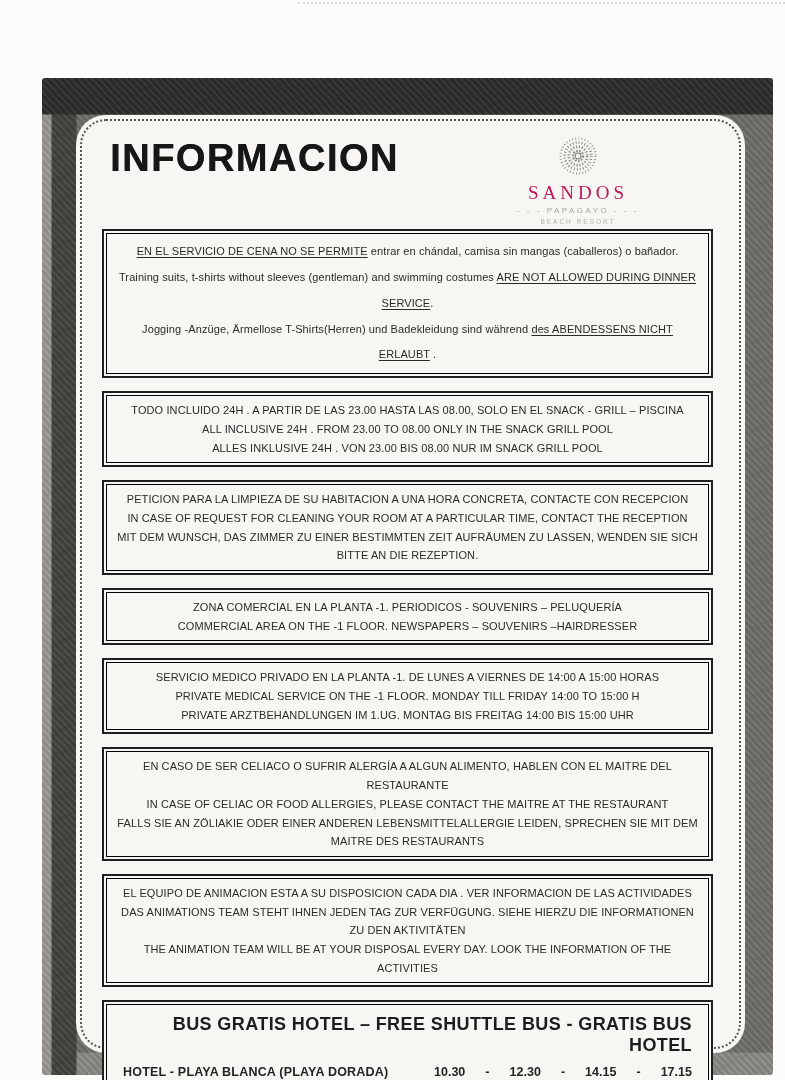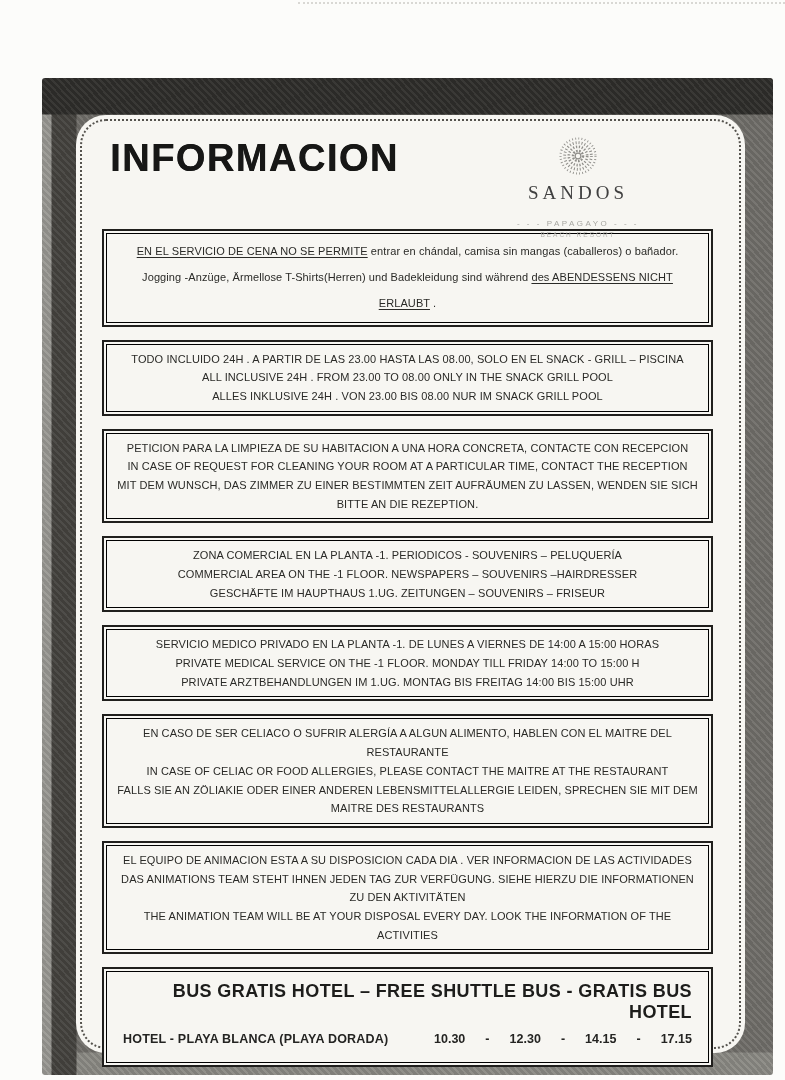--- a/index.html
+++ b/index.html
@@ -38,22 +38,22 @@
   
   .header{display:flex;justify-content:space-between;align-items:flex-start;
     padding:8px 26px 4px 10px;height:92px;}
   .page-title{
     font-size:38px;font-weight:700;letter-spacing:1.5px;color:#171716;
     margin-top:6px;text-shadow:.4px 0 0 #171716;
   }
   .logo{width:130px;text-align:center;margin-right:46px;margin-top:0;color:#7d7c78;}
   .logo-sun{display:block;margin:0 auto 1px;}
   .logo-name{font-family:"Liberation Serif","DejaVu Serif",serif;
-    font-size:19px;letter-spacing:4px;color:#404040;}
-  .logo-sub{font-size:8px;letter-spacing:2.5px;color:#a7a6a1;margin-top:15px;white-space:nowrap;}
+    font-size:19px;letter-spacing:4px;color:#be185d;}
+  .logo-sub{font-size:8px;letter-spacing:2.5px;color:#a7a6a1;margin-top:2px;white-space:nowrap;}
   .logo-tag{font-size:6.5px;letter-spacing:2px;color:#b2b1ac;margin-top:3px;}
 
   
   .notices{padding:2px 2px 0 2px;}
   .box{border:2px solid #201f1d;padding:2px;margin-bottom:13px;background:#f7f6f2;}
   .box-inner{border:1px solid #000000;padding:5px 10px;text-align:center;}
   .box p{margin:0;font-size:11px;line-height:1.7;color:#2a2a27;letter-spacing:.1px;}
   .dress .box-inner p{line-height:2.35;}
   .u{text-decoration:underline;text-underline-offset:2px;}
 
@@ -92,20 +92,21 @@
           <div class="logo-sub"><span>- - -</span> <span>PAPAGAYO</span> <span>- - -</span></div>
           <div class="logo-tag">BEACH RESORT</div>
         </div>
       </div>
 
       <div class="notices">
 
         <div class="box dress">
           <div class="box-inner">
             <p><span class="u">EN EL SERVICIO DE CENA NO SE PERMITE</span><span> entrar en  chándal, camisa sin mangas (caballeros) o bañador.</span></p>
+            <p><span>Training suits, t-shirts without sleeves  (gentleman) and swimming costumes </span><span class="u">ARE NOT ALLOWED DURING DINNER SERVICE</span><span>.</span></p>
             <p><span>Jogging -Anzüge, Ärmellose T-Shirts(Herren) und Badekleidung sind während </span><span class="u">des ABENDESSENS NICHT ERLAUBT</span><span> .</span></p>
           </div>
         </div>
 
         <div class="box">
           <div class="box-inner">
             <p>TODO INCLUIDO 24H .  A PARTIR DE LAS 23.00 HASTA LAS 08.00, SOLO EN EL SNACK - GRILL – PISCINA</p>
             <p>ALL INCLUSIVE 24H . FROM 23.00 TO 08.00 ONLY IN THE SNACK GRILL POOL</p>
             <p>ALLES INKLUSIVE  24H . VON 23.00 BIS 08.00 NUR IM SNACK GRILL POOL</p>
           </div>
@@ -116,21 +117,20 @@
             <p>PETICION PARA LA LIMPIEZA DE SU HABITACION A UNA HORA CONCRETA, CONTACTE CON RECEPCION</p>
             <p>IN CASE OF REQUEST FOR CLEANING YOUR  ROOM AT A PARTICULAR TIME, CONTACT THE RECEPTION</p>
             <p>MIT DEM WUNSCH, DAS ZIMMER ZU EINER BESTIMMTEN ZEIT AUFRÄUMEN  ZU LASSEN,  WENDEN SIE SICH BITTE AN DIE REZEPTION.</p>
           </div>
         </div>
 
         <div class="box">
           <div class="box-inner">
             <p>ZONA COMERCIAL EN LA PLANTA -1.  PERIODICOS -  SOUVENIRS – PELUQUERÍA</p>
             <p>COMMERCIAL AREA ON THE -1 FLOOR.  NEWSPAPERS – SOUVENIRS –HAIRDRESSER</p>
-            <p>GESCHÄFTE IM  HAUPTHAUS 1.UG.  ZEITUNGEN – SOUVENIRS –  FRISEUR</p>
           </div>
         </div>
 
         <div class="box">
           <div class="box-inner">
             <p>SERVICIO MEDICO PRIVADO EN LA PLANTA -1. DE LUNES A VIERNES DE 14:00 A 15:00 HORAS</p>
             <p>PRIVATE MEDICAL SERVICE ON THE -1 FLOOR. MONDAY TILL FRIDAY 14:00 TO 15:00 H</p>
             <p>PRIVATE ARZTBEHANDLUNGEN IM 1.UG. MONTAG BIS FREITAG 14:00 BIS 15:00 UHR</p>
           </div>
         </div>

